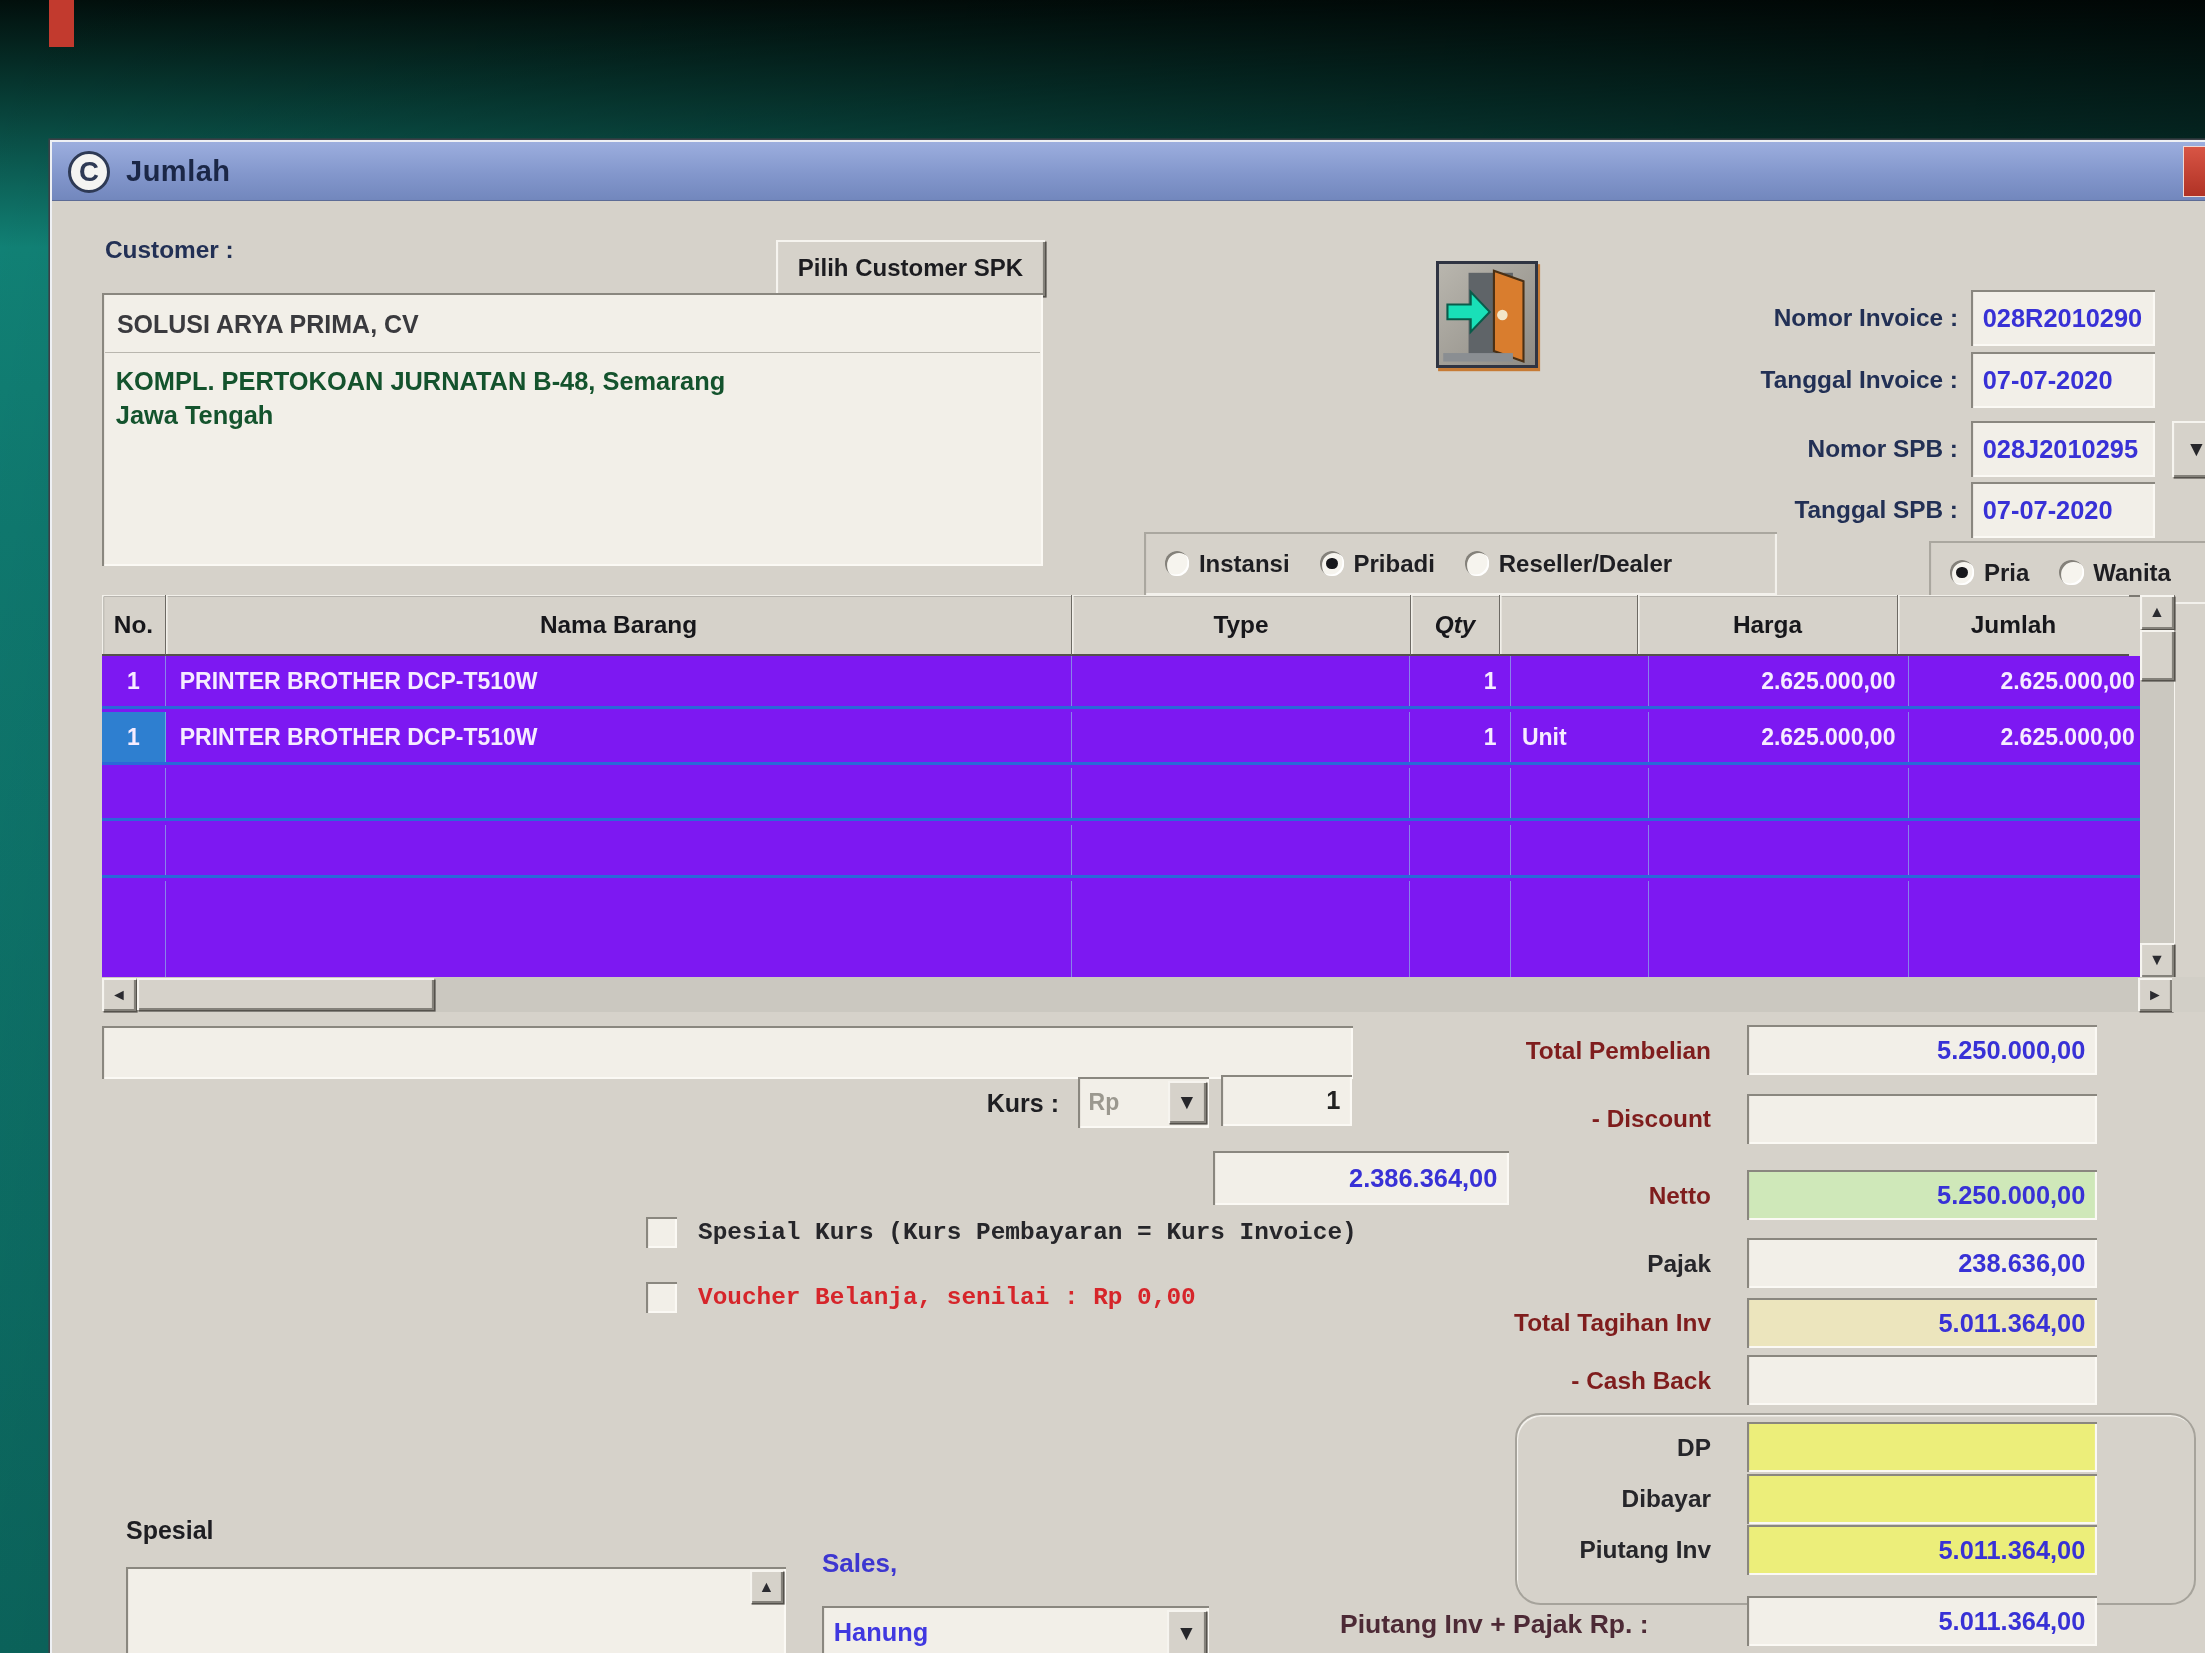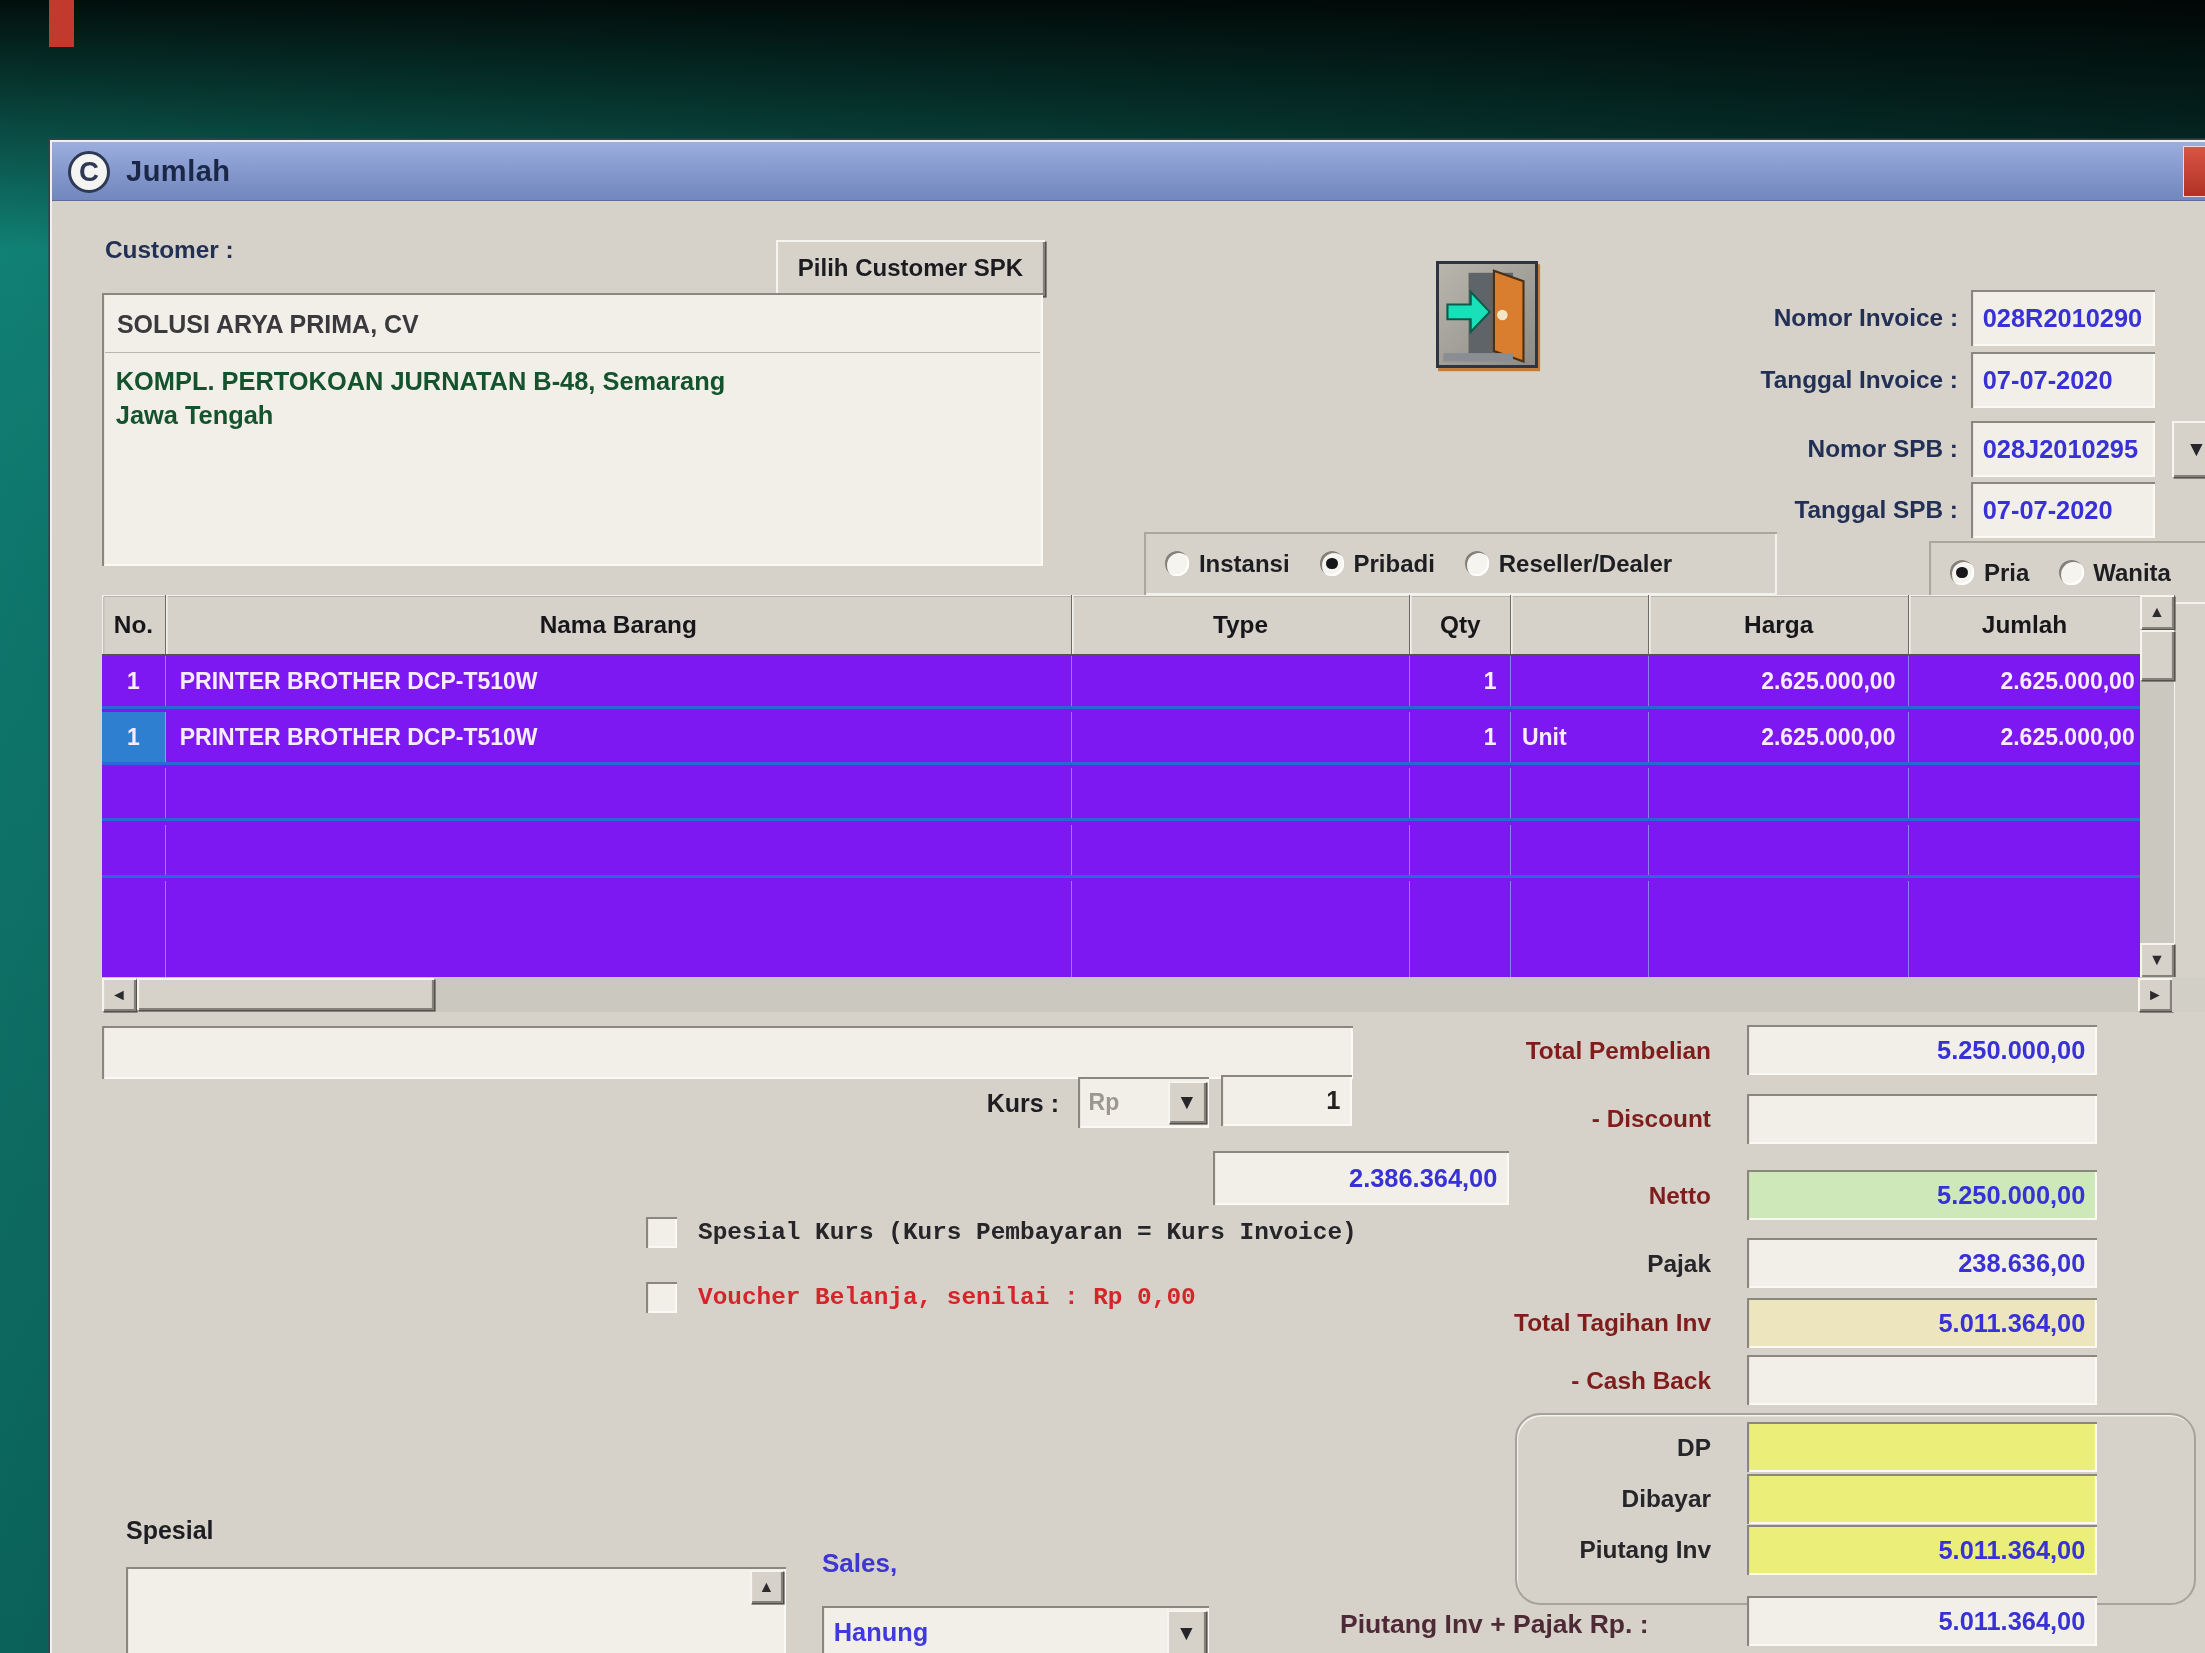--- a/index.html
+++ b/index.html
@@ -206,21 +206,21 @@
       <span class="radio-circle"></span>
       <span>Wanita</span>
     </div>
   </div>
 
   <div class="items-table">
     <div class="thead">
       <div class="th" style="width:64px;">No.</div>
       <div class="th" style="width:906px;">Nama Barang</div>
       <div class="th" style="width:339px;">Type</div>
-      <div class="th" style="width:101px;">Qty</div>
+      <div class="th" style="width:89px;font-style:italic;">Qty</div>
       <div class="th" style="width:138px;"></div>
       <div class="th" style="width:260px;">Harga</div>
       <div class="th" style="width:231px; border-right:none;">Jumlah</div>
     </div>
     <div class="tbody">
       <div class="trow" style="top:0;">
         <div class="td" style="width:64px; justify-content:center;">1</div>
         <div class="td" style="width:906px; padding-left:13.8px;">PRINTER BROTHER DCP-T510W</div>
         <div class="td" style="width:339px;"></div>
         <div class="td" style="width:101px; justify-content:flex-end; padding-right:13.8px;">1</div>

